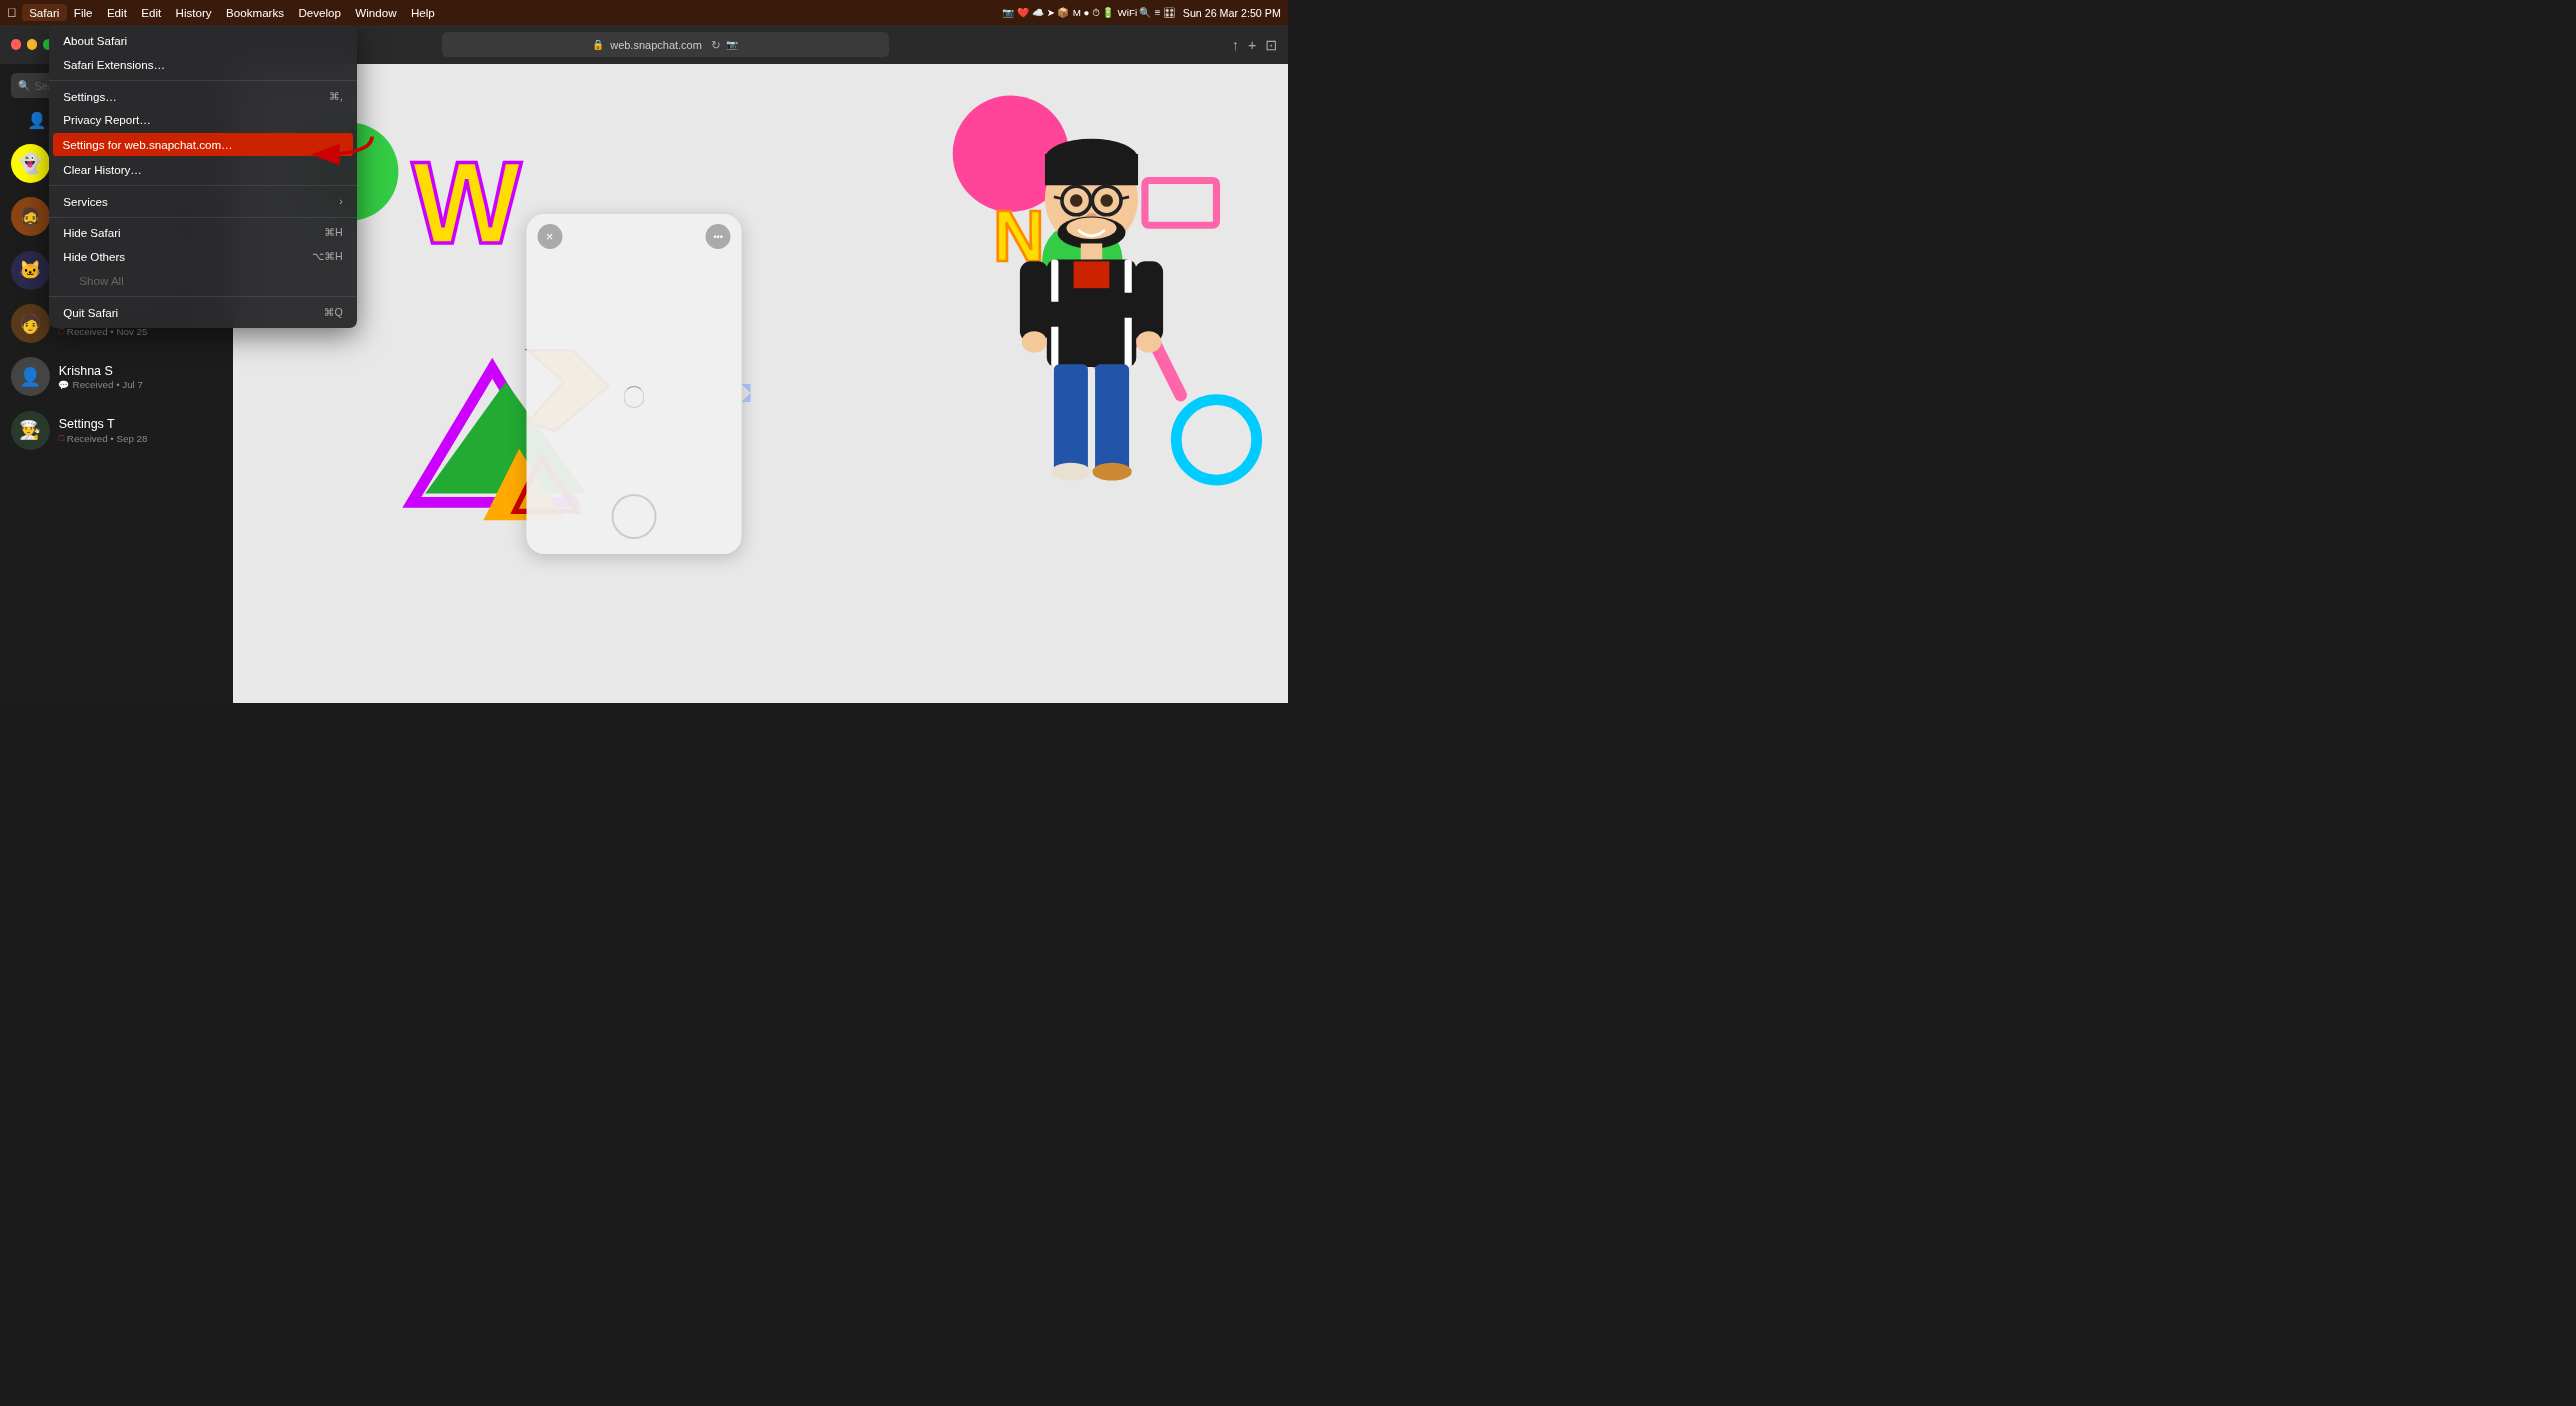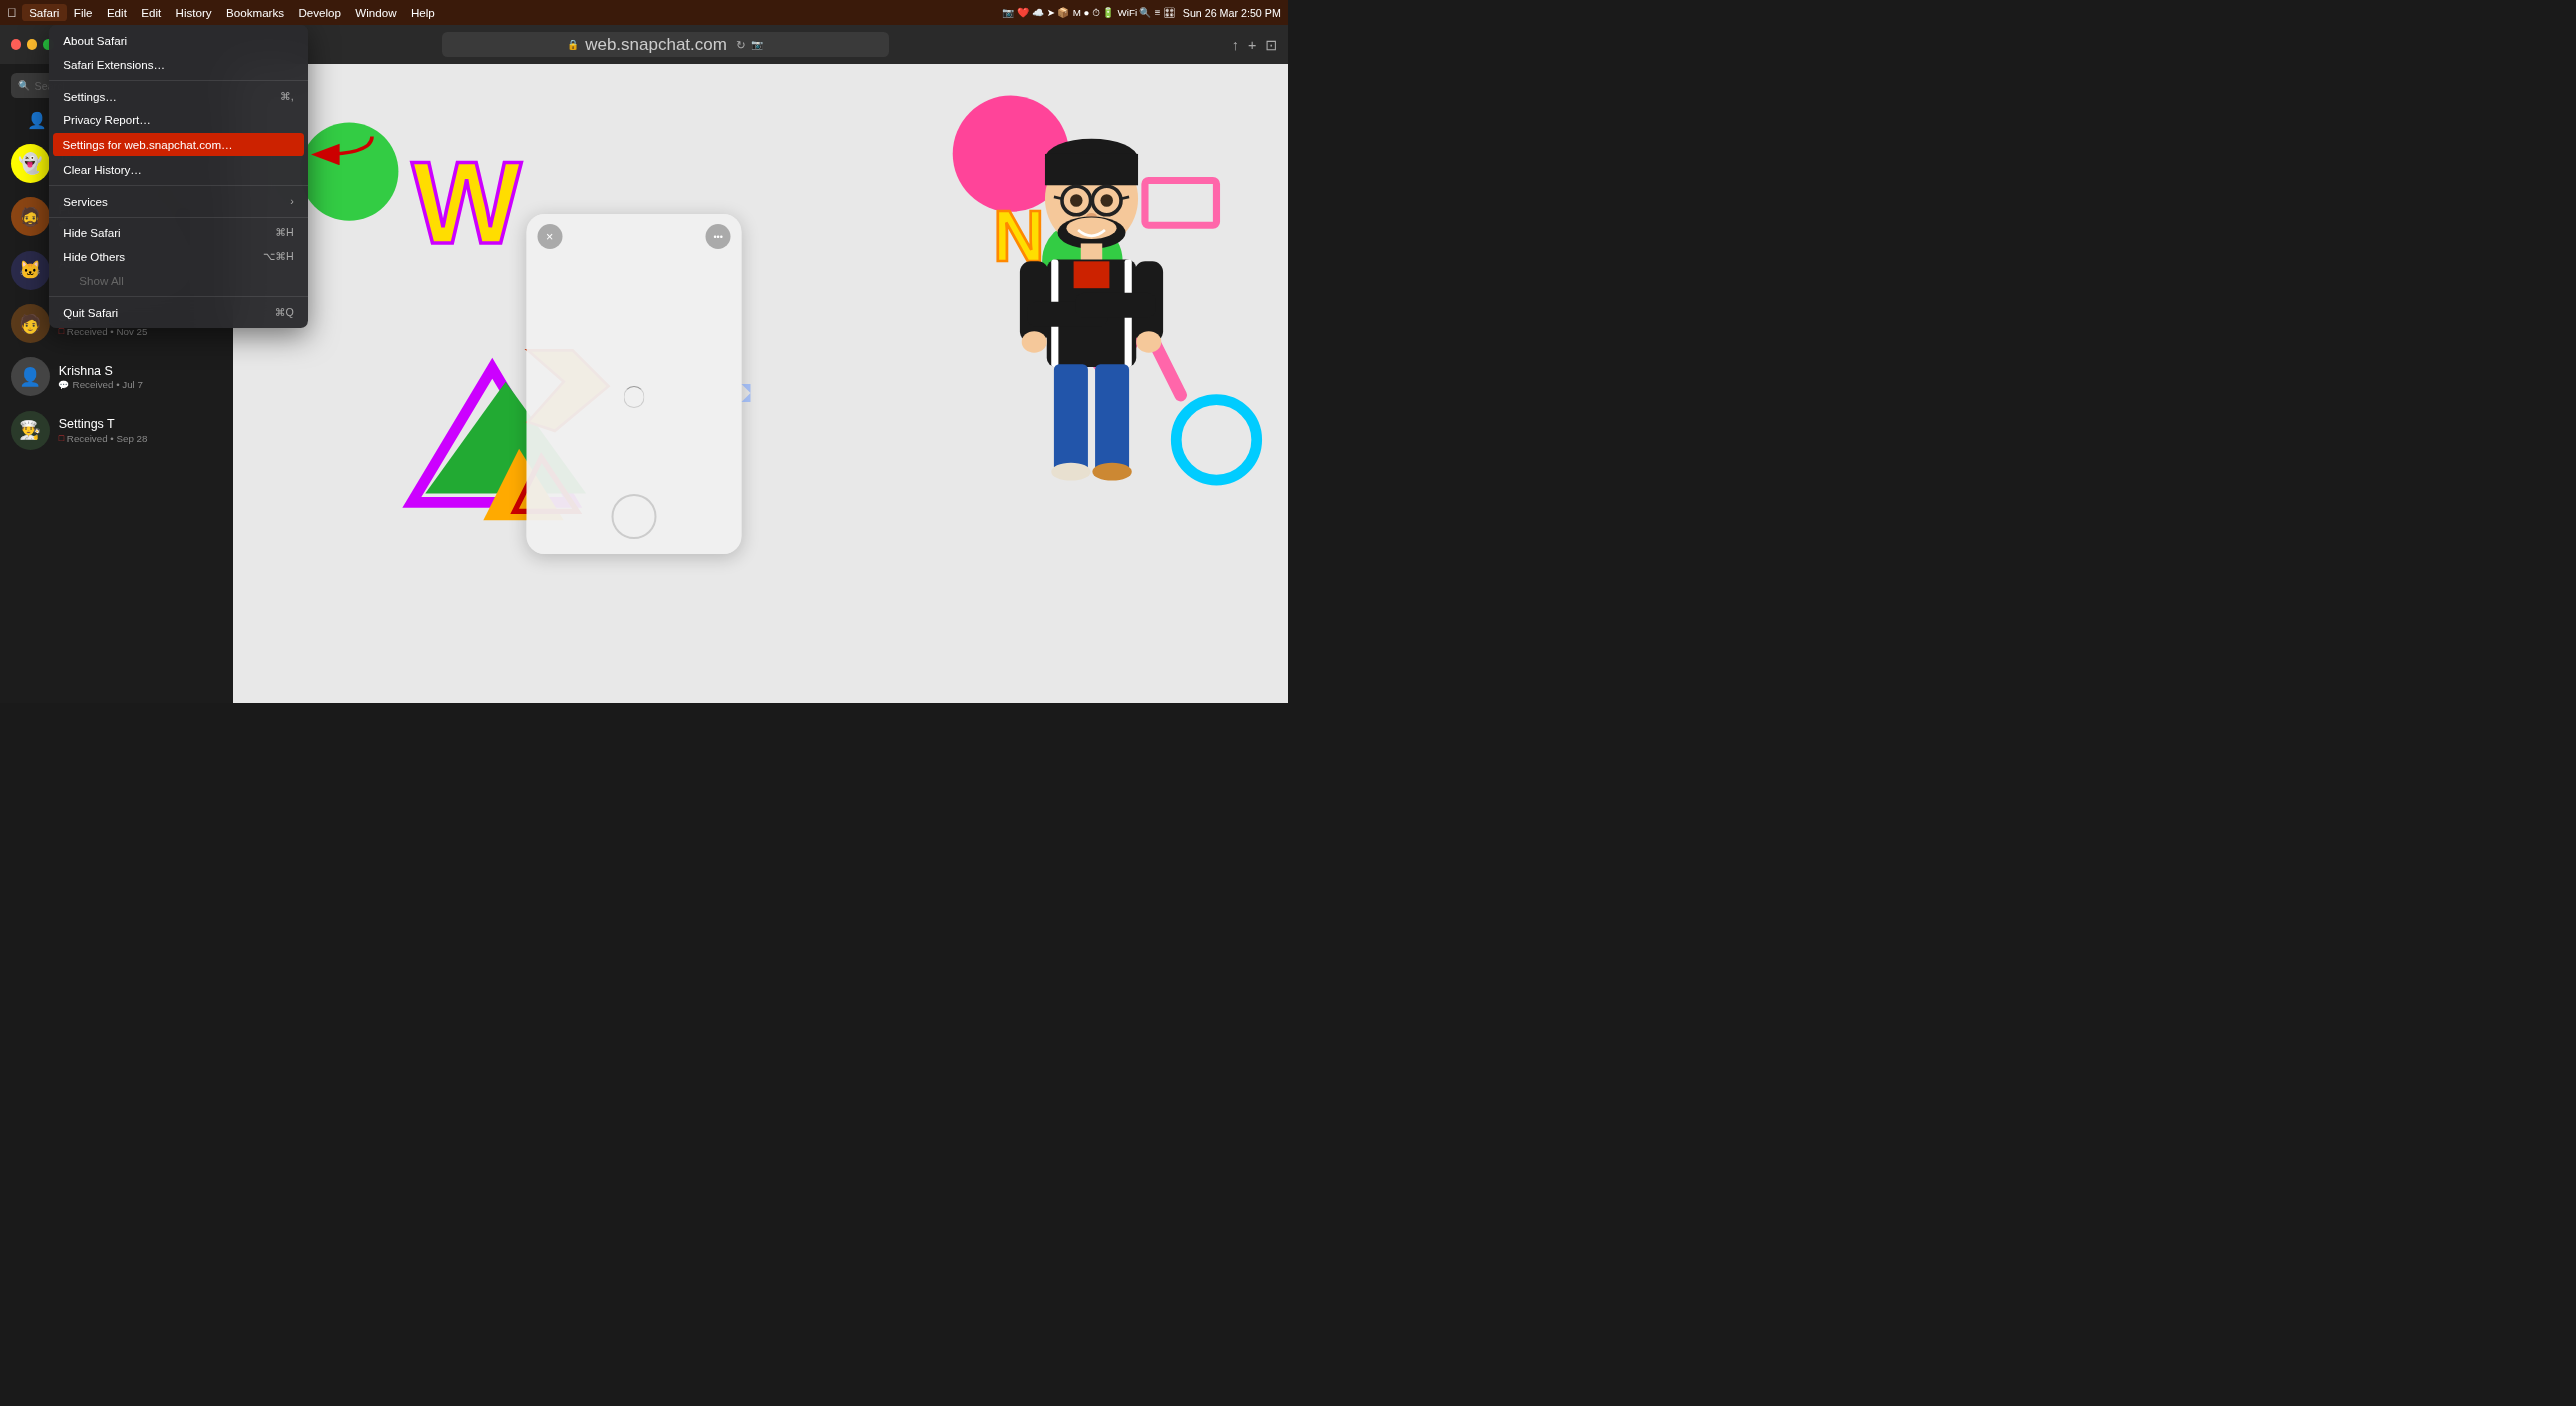--- a/index.html
+++ b/index.html
@@ -92,21 +92,21 @@
       display: flex;
       align-items: center;
       justify-content: center;
       padding: 0 9px;
       gap: 5.4px;
       max-width: 447px;
       margin: 0 auto;
     }
     .address-text {
       color: #ccc;
-      font-size: 17px;
+      font-size: 11px;
     }
     .lock-icon { color: #aaa; font-size: 9.8px; }
     .toolbar-actions {
       display: flex;
       align-items: center;
       gap: 9px;
       margin-left: auto;
     }
     .toolbar-action-btn {
       color: #aaa;
@@ -266,21 +266,21 @@
       width: 250px;
       height: 447px;
       display: flex;
       align-items: center;
       justify-content: center;
     }
     .dropdown-menu {
       position: absolute;
       top: 25px;
       left: 49px;
-      width: 259px;
+      width: 308px;
       background: rgba(42, 42, 45, 0.97);
       border-radius: 7.2px;
       box-shadow: 0 7.2px 29px rgba(0,0,0,0.5);
       z-index: 600;
       padding: 3.6px 0;
       backdrop-filter: blur(18px);
     }
     .menu-item {
       display: flex;
       align-items: center;

